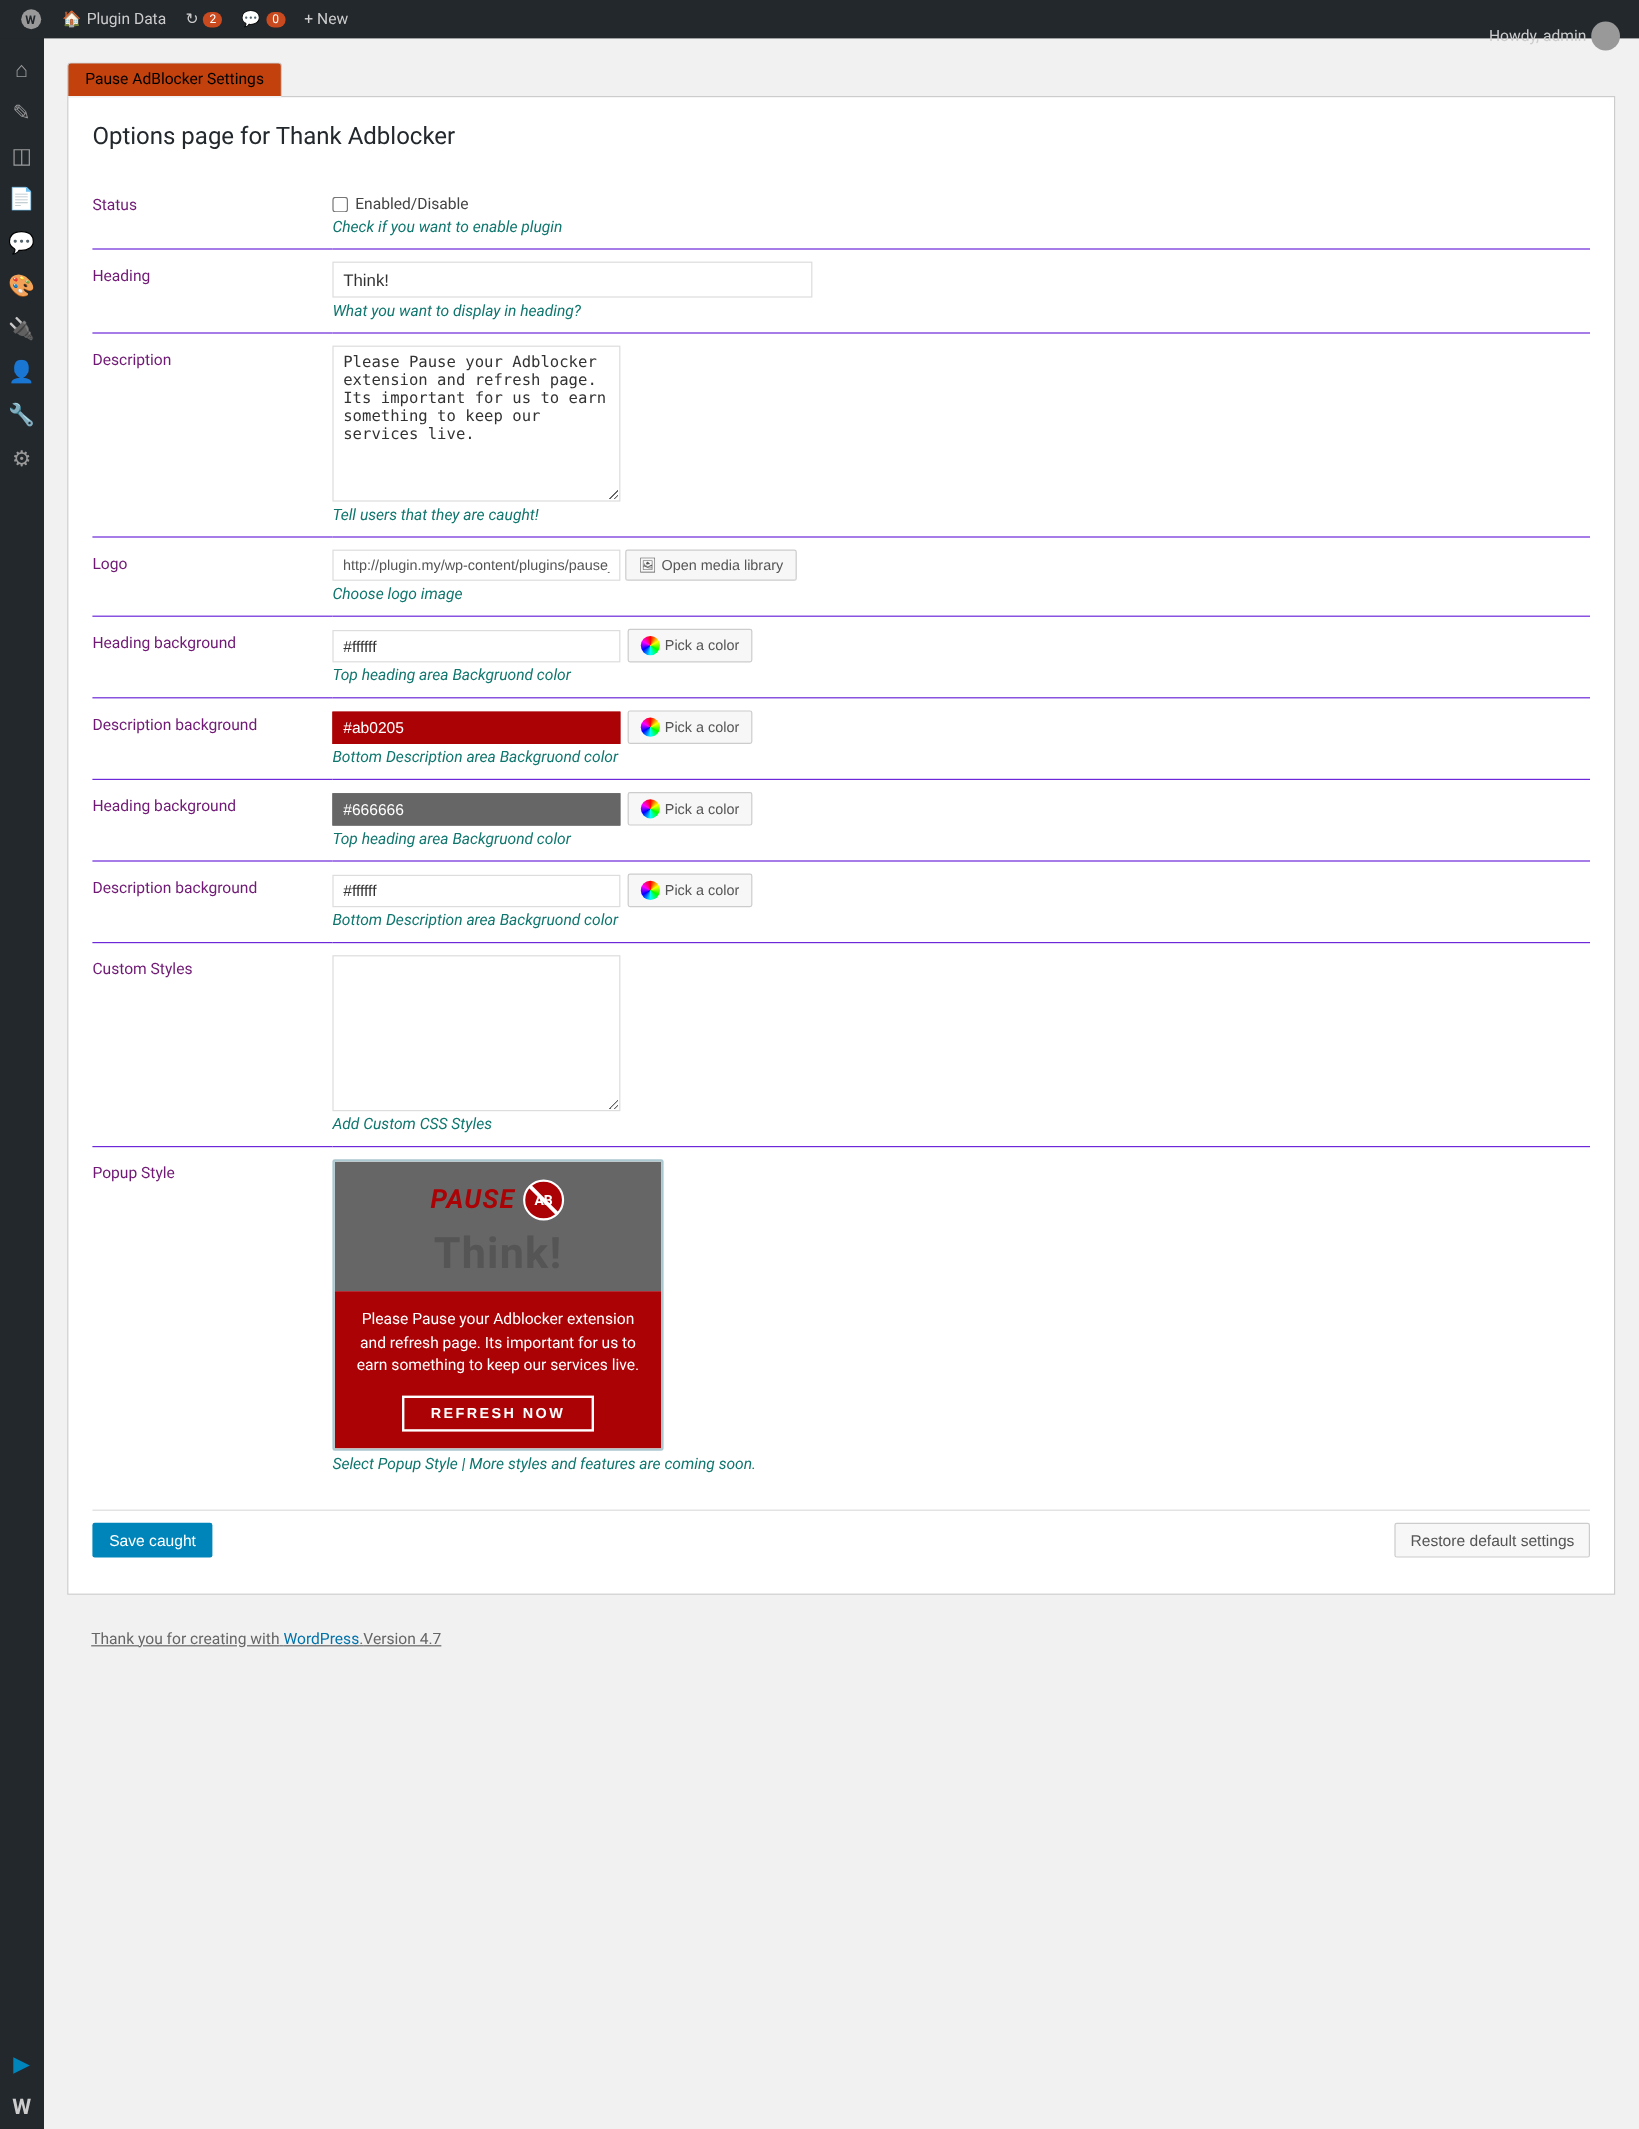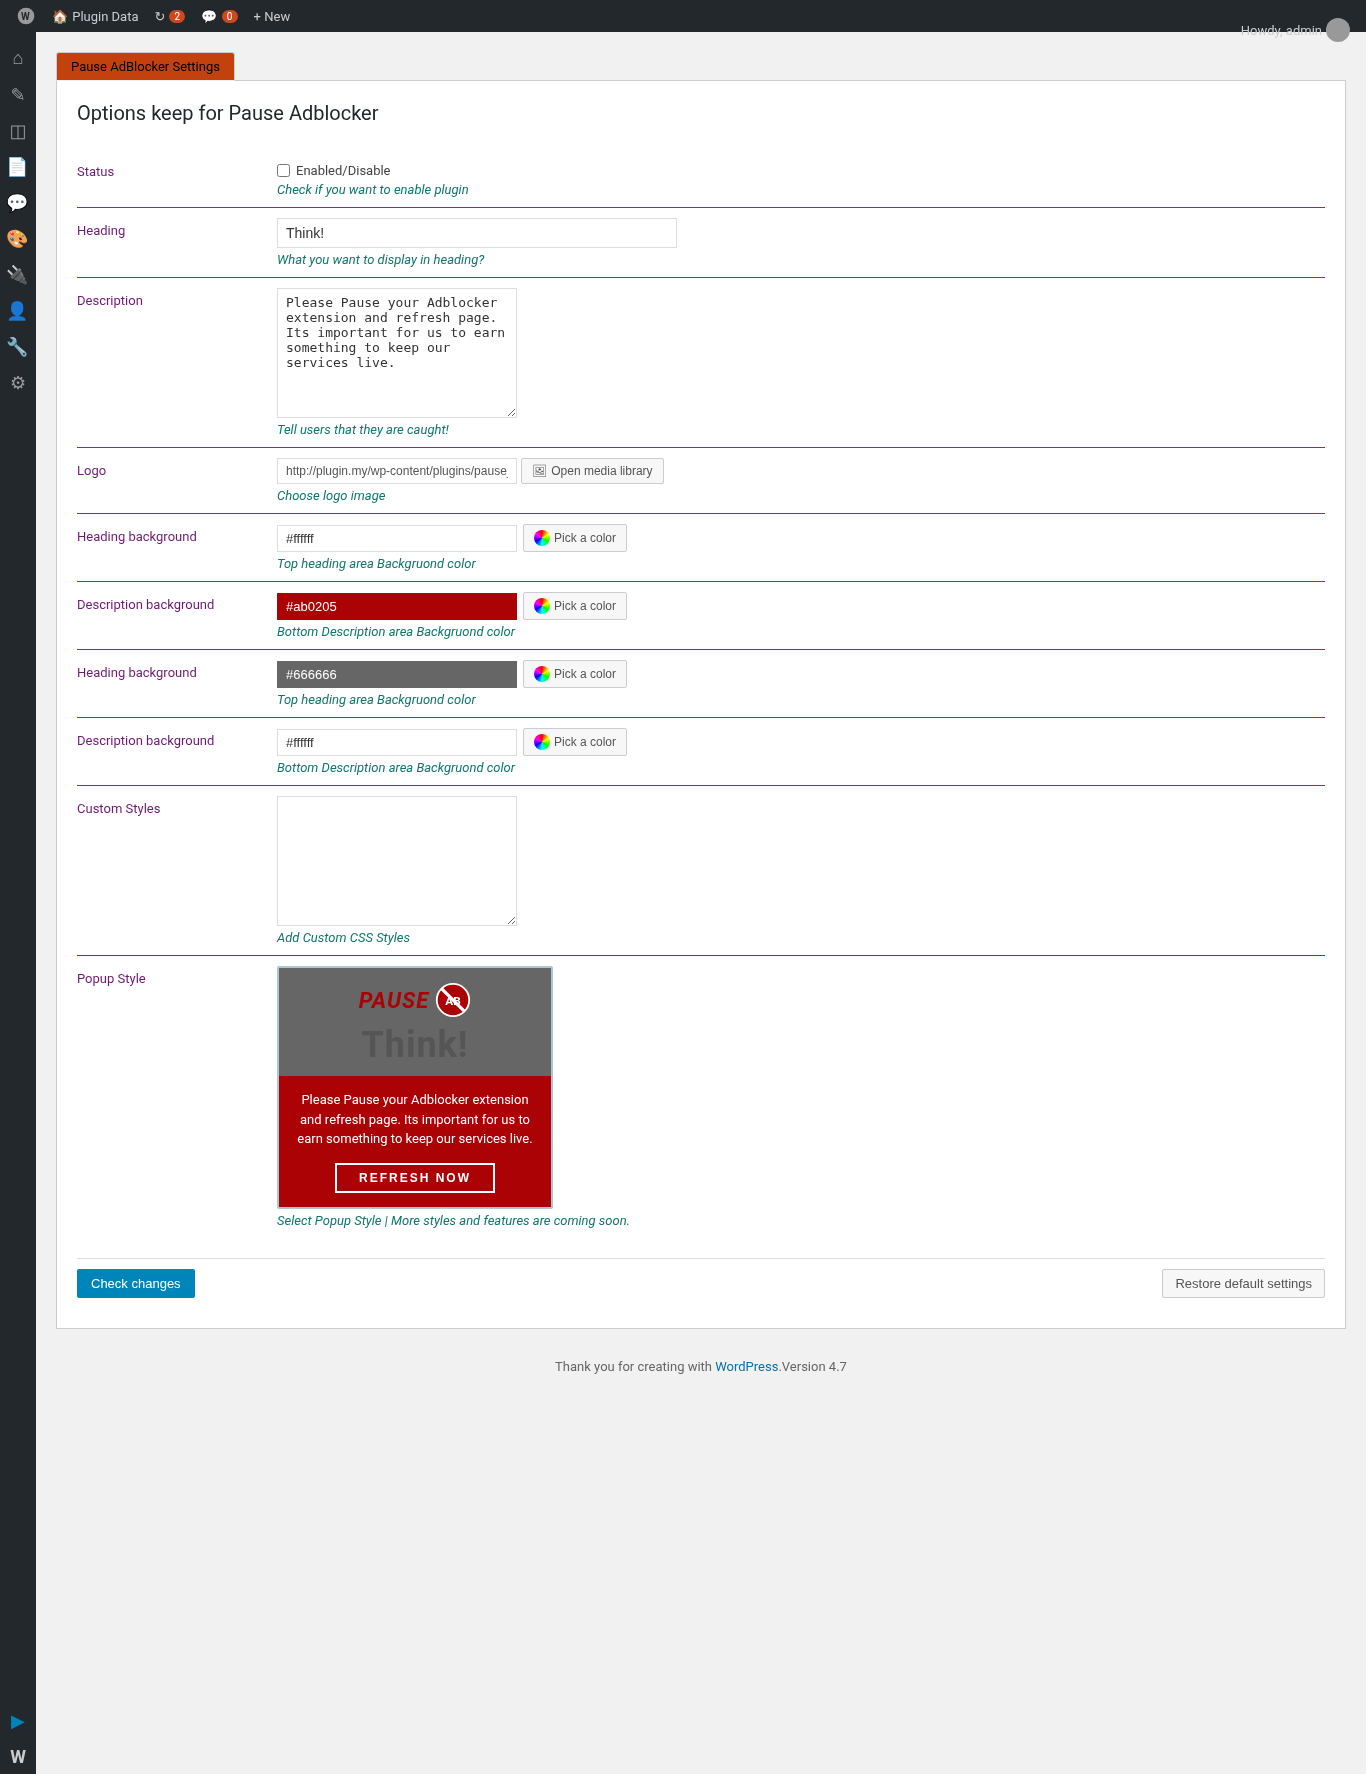--- a/index.html
+++ b/index.html
@@ -351,21 +351,22 @@
       border-radius: 2px;
     }
 
     
     .wp-footer {
       margin-top: 20px;
       padding: 10px 20px;
       font-size: 13px;
       color: #666;
       display: flex;
-      justify-content: center;
+      justify-content: flex-start;
+      text-decoration: underline;
     }
     .wp-footer a { color: #0073aa; text-decoration: none; }
 
     
     .custom-styles-textarea {
       width: 240px;
       height: 130px;
       padding: 6px 8px;
       border: 1px solid #ddd;
       font-size: 13px;
@@ -422,21 +423,21 @@
   <div class="sidebar-icon" title="WordPress" style="color:#ccc;font-weight:bold;">W</div>
 </div>
 
 <div class="wp-main">
 
   <div class="wp-tab-nav">
     <div class="wp-tab active">Pause AdBlocker Settings</div>
   </div>
 
   <div class="wp-page-card">
-    <h1 class="page-title">Options keep for Pause Adblocker</h1>
+    <h1 class="page-title">Options page for Thank Adblocker</h1>
 
     <table class="form-table">
 
       <tbody>
           <tr>
         <td>Status</td>
         <td>
           <div class="checkbox-row">
             <input type="checkbox" id="status-cb" style="">
             <label for="status-cb">Enabled/Disable</label>
@@ -563,21 +564,21 @@
               <button class="popup-refresh-btn">REFRESH NOW</button>
             </div>
           </div>
           <span class="form-help">Select Popup Style | More styles and features are coming soon.</span>
         </td>
       </tr>
     </tbody>
       </table>
 
     <div class="form-actions">
-      <button class="btn-save">Check changes</button>
+      <button class="btn-save">Save caught</button>
       <button class="btn-restore">Restore default settings</button>
     </div>
   </div>
 
   <div class="wp-footer">
     <div>
       <span>Thank you for creating with</span>
       <a href="#">WordPress</a>.
     </div>
     <div>Version 4.7</div>

